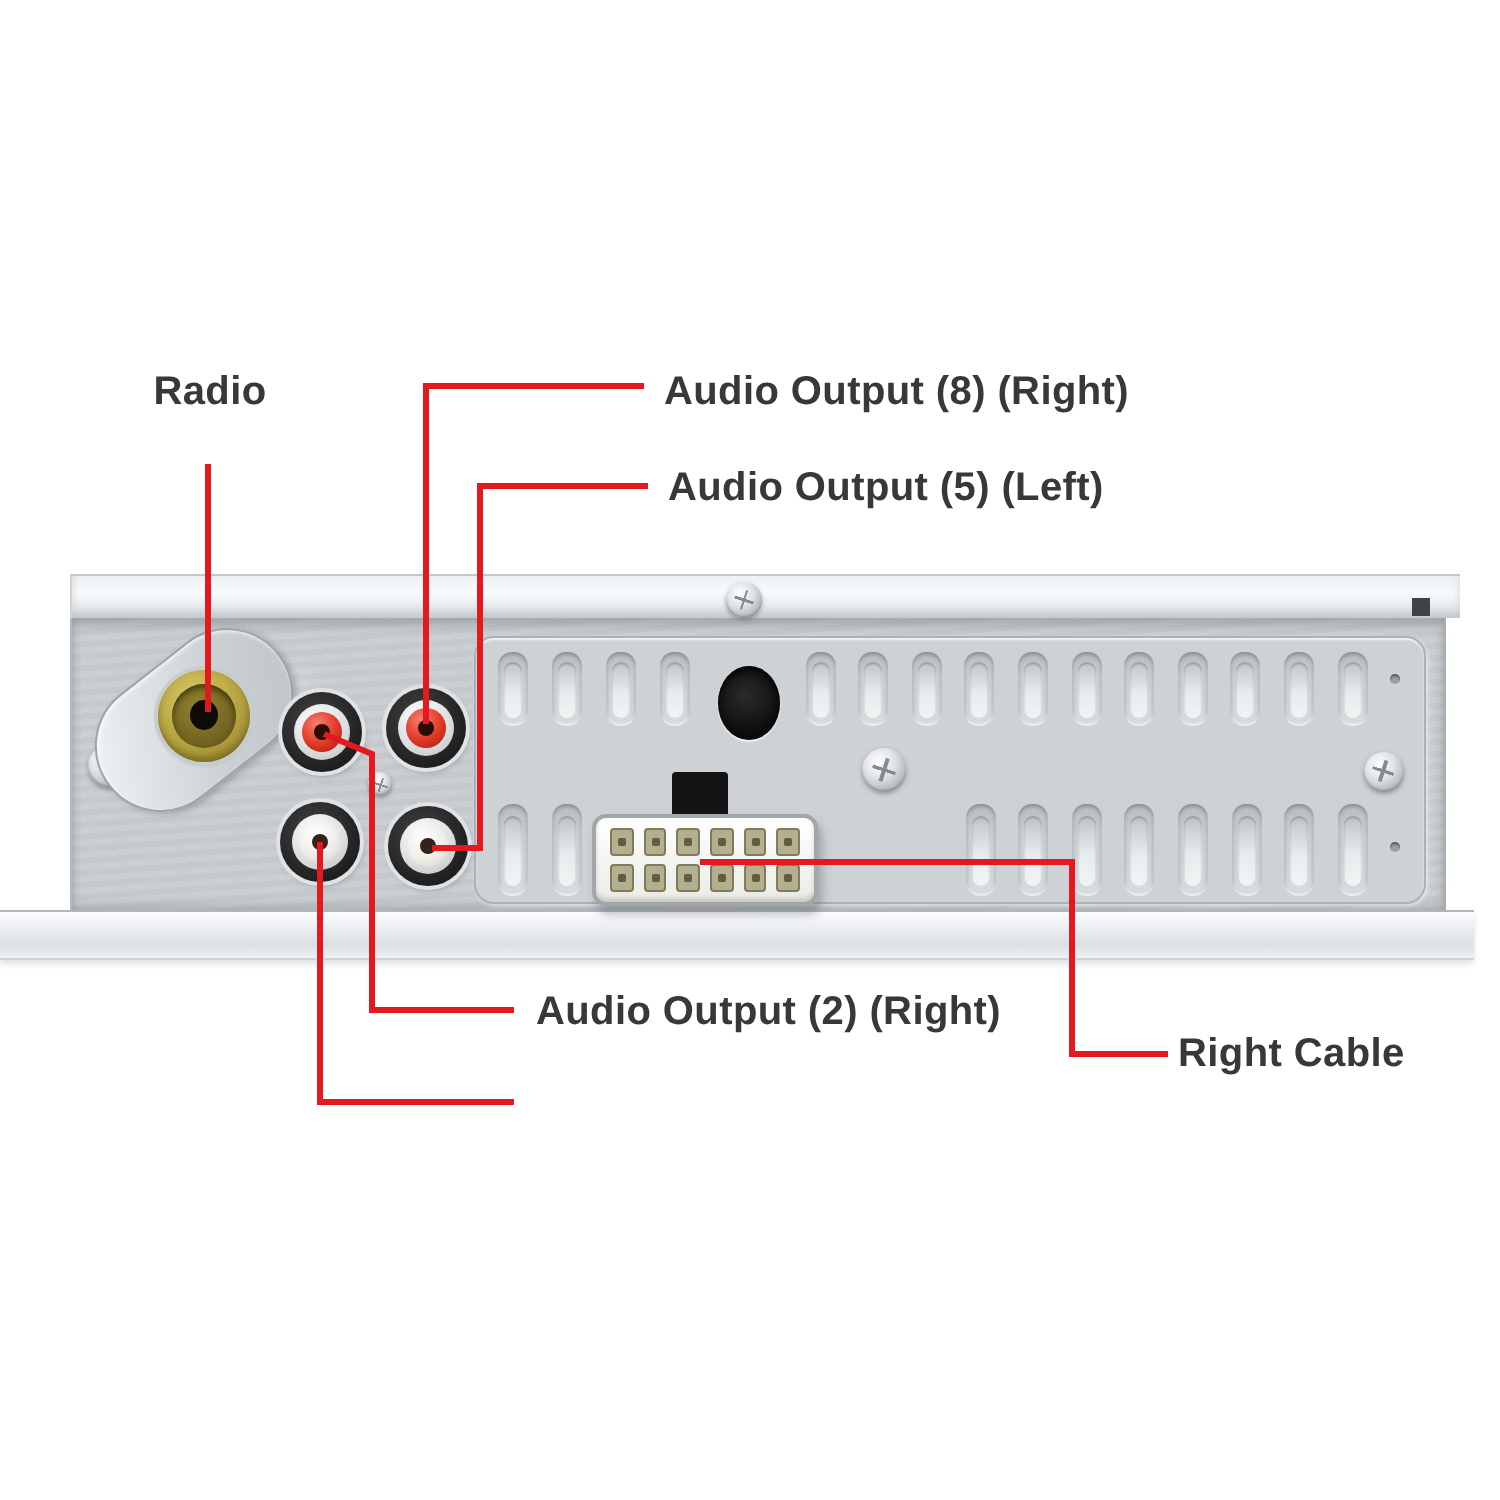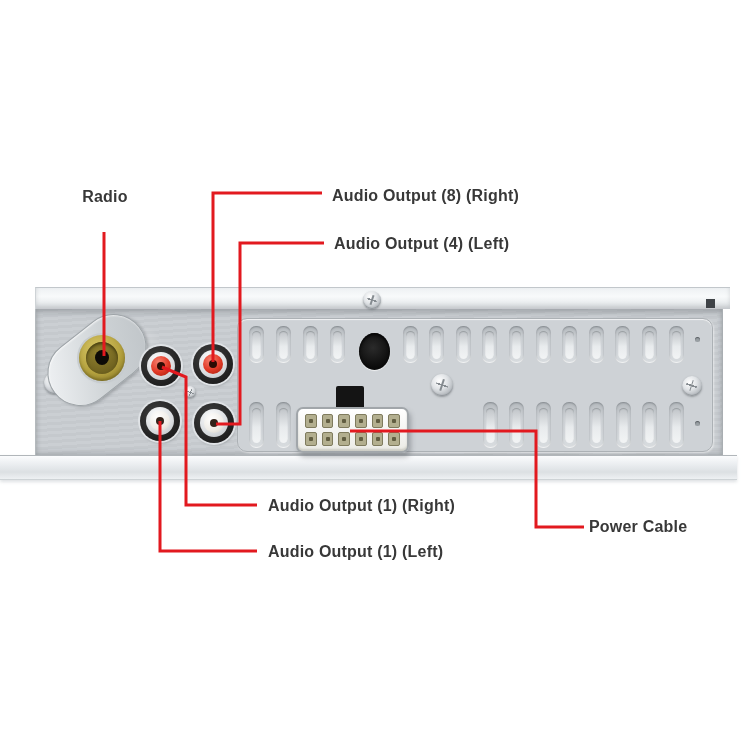--- a/index.html
+++ b/index.html
@@ -112,21 +112,21 @@
     grid-template-columns:repeat(6,1fr);grid-template-rows:repeat(2,1fr);
     column-gap:5px;row-gap:4px;padding:5px 7px;
   }
   .pin{position:relative;background:#b3af8f;border:1px solid #7f7b5d;border-radius:2px;}
   .pin::after{content:"";position:absolute;width:4px;height:4px;left:3px;top:4px;
     background:#615d41;border-radius:1px;}
 
   
   .leaders{left:0;top:0;width:750px;height:750px;pointer-events:none;z-index:50;}
   .lbl{
-    z-index:60;font-size:16px;font-weight:bold;color:#383838;
+    z-index:60;font-size:20px;font-weight:bold;color:#383838;
     line-height:22px;letter-spacing:.2px;white-space:nowrap;
   }
   .lbl-antenna{left:35px;top:186px;width:140px;text-align:center;line-height:21px;}
   .lbl-a2r{left:332px;top:185px;}
   .lbl-a2l{left:334px;top:233px;}
   .lbl-a1r{left:268px;top:495px;}
   .lbl-a1l{left:268px;top:541px;}
   .lbl-power{left:589px;top:516px;}
   .lbl span{position:static;display:block;}
 </style>
@@ -233,18 +233,17 @@
       <polyline points="162,367 186,377 186,505 257,505"></polyline>
       <polyline points="160,421 160,551 257,551"></polyline>
       <polyline points="350,431 536,431 536,527 584,527"></polyline>
     </g>
   </svg>
 
   <div class="lbl lbl-antenna">
     <span>Radio</span>
   </div>
   <div class="lbl lbl-a2r">Audio Output (8) (Right)</div>
-  <div class="lbl lbl-a2l">Audio Output (4) (Left)</div>
-  <div class="lbl lbl-a1r">Audio Output (1) (Right)</div>
-  <div class="lbl lbl-a1l">Audio Output (1) (Left)</div>
-  <div class="lbl lbl-power">Power Cable</div>
+  <div class="lbl lbl-a2l">Audio Output (5) (Left)</div>
+  <div class="lbl lbl-a1r">Audio Output (2) (Right)</div>
+  <div class="lbl lbl-power">Right Cable</div>
 
 </div>
 
 </body></html>

